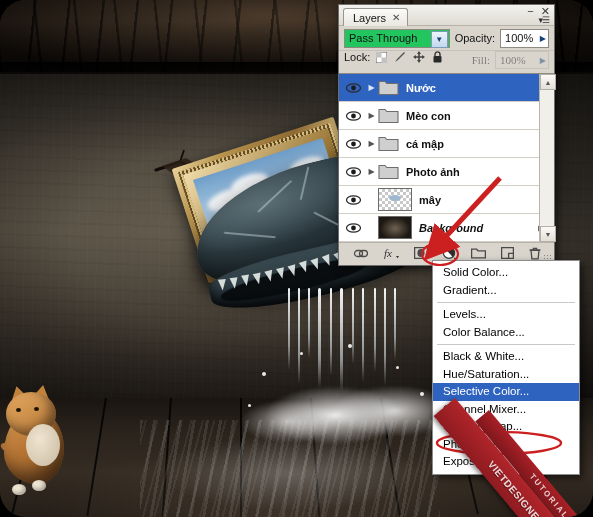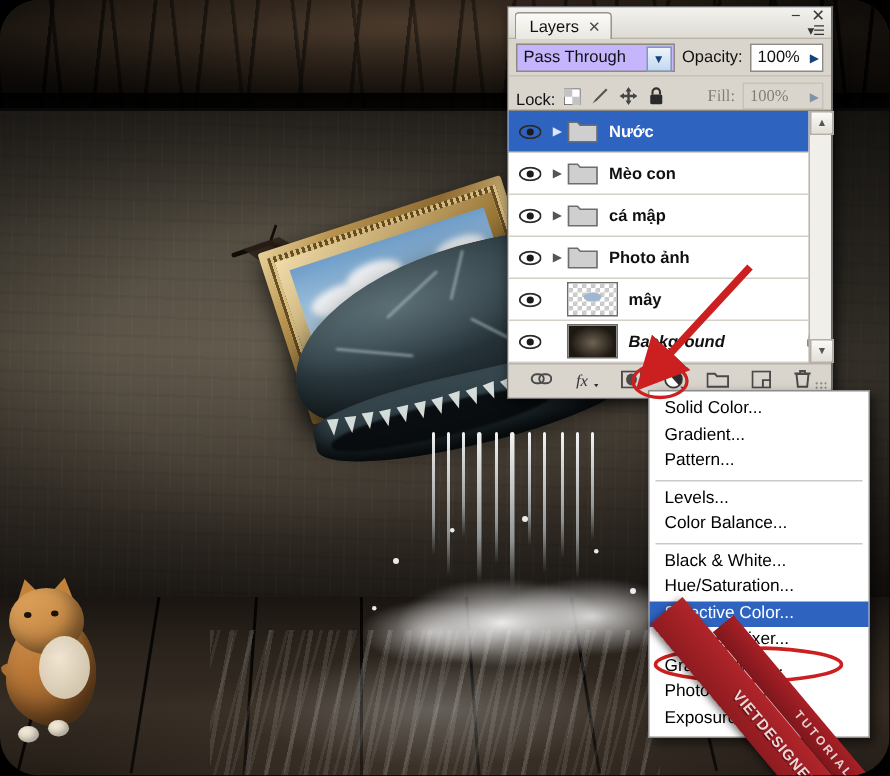--- a/index.html
+++ b/index.html
@@ -138,31 +138,31 @@
     background:linear-gradient(180deg,#fbfbf9,#e9e7e0);
     border:1px solid #9a968e;border-bottom:none;border-radius:3px 3px 0 0;
     font-size:11px;}
   .tabX{font-size:10px;color:#4a4a4a;}
   .winBtns{position:absolute;right:4px;top:1px;display:flex;gap:7px;
     font-size:11px;color:#3a3a3a;line-height:11px;}
   .menuBtn{position:absolute;right:5px;top:10px;font-size:9px;color:#333;letter-spacing:-1px;}
 
   .rowOpts{height:24px;display:flex;align-items:center;gap:5px;padding:0 5px;
     background:#d9d5cd;border-top:1px solid #b7b3ab;}
-  .blendSel{position:relative;width:112px;height:17px;background:#c4b5fd;
+  .blendSel{position:relative;width:112px;height:17px;background:#22c55e;
     border:1px solid #8e8a82;display:flex;align-items:center;padding-left:4px;font-size:11px;}
   .blendArrow{position:absolute;right:1px;top:1px;width:15px;height:15px;
     background:linear-gradient(180deg,#eef4fb,#c2d8ee);border:1px solid #7f9ab5;
     display:flex;align-items:center;justify-content:center;font-size:8px;color:#16427a;}
   .lblOp{font-size:11px;}
   .spin{width:46px;height:17px;background:#fff;border:1px solid #8e8a82;
     display:flex;align-items:center;justify-content:space-between;padding:0 2px 0 4px;font-size:11px;}
   .spinArr{font-size:8px;color:#16427a;}
 
-  .rowLock{height:22px;display:flex;align-items:flex-end;gap:6px;padding:0 5px;
+  .rowLock{height:22px;display:flex;align-items:flex-start;gap:6px;padding:0 5px;
     background:#d9d5cd;border-top:1px solid #c6c2ba;}
   .lockIcons{display:flex;align-items:center;gap:7px;}
   .fillGrp{margin-left:auto;display:flex;align-items:center;gap:5px;opacity:.45;font-family:Liberation Serif, serif;}
   .fillBox{width:46px;height:16px;background:#d9d5cd;border:1px solid #b3afa7;
     display:flex;align-items:center;justify-content:space-between;padding:0 2px 0 4px;font-size:11px;}
 
   .layerList{position:relative;background:#fff;border-top:1px solid #8e8a82;}
   .layerRow{position:relative;height:27px;display:flex;align-items:center;
     border-bottom:1px solid #d3cfc7;padding-left:2px;}
   .layerRow.sel{background:#2f63c0;color:#fff;}
@@ -529,21 +529,20 @@
         <path d="M0.6 3 h10.8 M4.4 2.8 V1.3 h3.2 v1.5" fill="none" stroke="#4a4a4a" stroke-width="1.3"></path>
           </svg>
       </span>
       <span class="gripDots"></span>
     </div>
   </div>
 
   <div class="ctx" id="ctx-menu">
       <div class="ctxItem">Solid Color...</div>
       <div class="ctxItem">Gradient...</div>
-      <div class="ctxItem">Pattern...</div>
       <div class="ctxSep"></div>
       <div class="ctxItem">Levels...</div>
       <div class="ctxItem">Color Balance...</div>
       <div class="ctxSep"></div>
       <div class="ctxItem">Black &amp; White...</div>
       <div class="ctxItem">Hue/Saturation...</div>
       <div class="ctxItem hl">Selective Color...</div>
       <div class="ctxItem">Channel Mixer...</div>
       <div class="ctxItem">Gradient Map...</div>
       <div class="ctxItem">Photo Filter ...</div>

